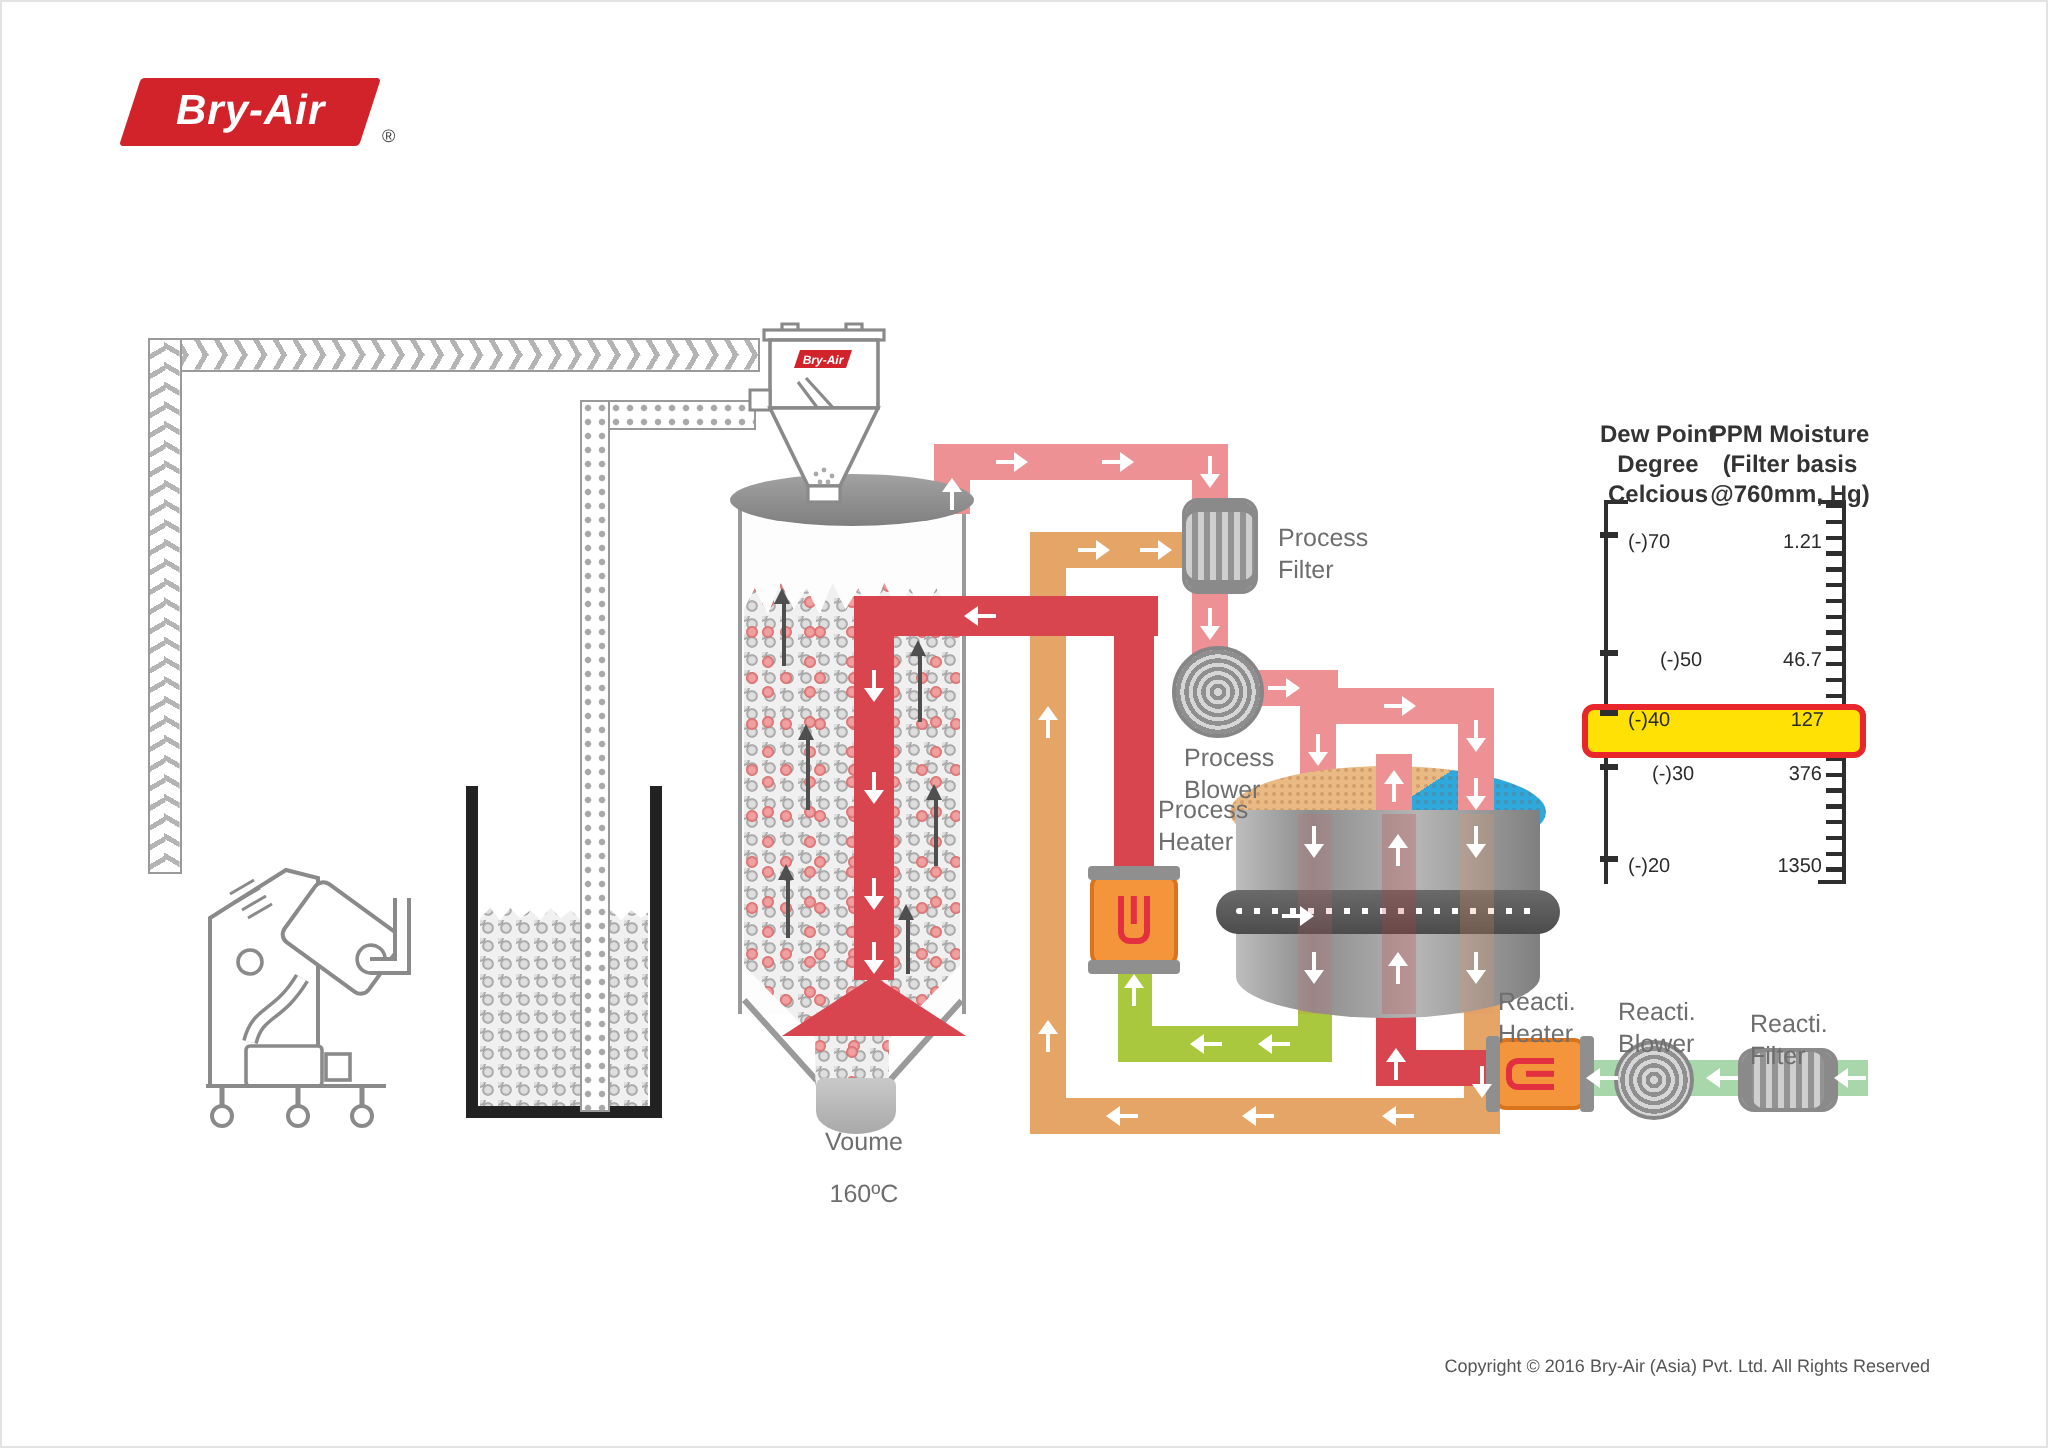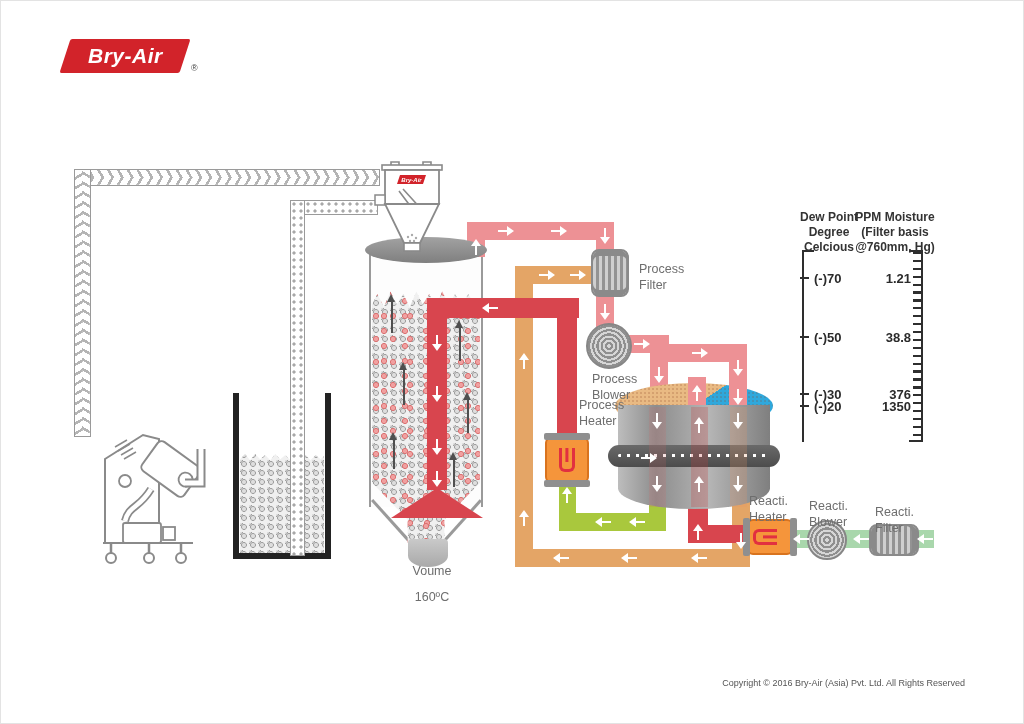--- a/index.html
+++ b/index.html
@@ -76,22 +76,22 @@
   .ar::after{content:"";position:absolute;right:0;top:1px;border-left:7px solid #fff;border-top:5px solid transparent;border-bottom:5px solid transparent;}
   .ar.u{transform:rotate(-90deg);} .ar.l{transform:rotate(180deg);} .ar.d{transform:rotate(90deg);}
   .bar{position:absolute;width:2.2px;background:#4f4f4f;z-index:3;}
   .bar::after{content:"";position:absolute;top:-7px;left:-3.6px;border-bottom:8px solid #4f4f4f;border-left:4.5px solid transparent;border-right:4.5px solid transparent;}
   
   .hdr{position:absolute;white-space:pre-line;text-align:center;font-weight:bold;font-size:12px;color:#333;line-height:1.25;z-index:7;}
   .axisL{position:absolute;left:801px;top:249px;width:12px;height:192px;border-left:2.5px solid #2e2e2e;border-top:2.5px solid #2e2e2e;box-sizing:border-box;z-index:6;}
   .ruler{position:absolute;left:908px;top:249px;width:14px;height:192px;border-right:2.5px solid #2e2e2e;border-top:2.5px solid #2e2e2e;border-bottom:2.5px solid #2e2e2e;
          box-sizing:border-box;background:repeating-linear-gradient(to bottom,#2e2e2e 0 2.2px,transparent 2.2px 7.9px);
          background-size:8px 100%;background-position:100% 0;background-repeat:no-repeat;z-index:6;}
-  .trow{position:absolute;left:793px;width:135px;height:24px;display:flex;align-items:center;box-sizing:border-box;
-        font-weight:bold;font-size:13px;color:#2b2b2b;padding-left:6px;z-index:7;}
+  .trow{position:absolute;left:793px;width:135px;height:24px;display:flex;align-items:flex-start;box-sizing:border-box;
+        font-weight:normal;font-size:10px;color:#2b2b2b;padding-left:6px;z-index:7;}
   .trow .tick{width:9px;height:2.6px;background:#2e2e2e;margin-right:5px;flex:none;}
   .trow .dew{flex:1;text-align:left;}
   .trow .ppm{width:52px;text-align:right;margin-right:18px;}
   .trow.hl{left:790px;width:142px;height:27px;background:#FFE105;border:3px solid #E8262B;border-radius:6px;}
   .copyright{position:absolute;right:58px;top:677px;font-size:9px;color:#555;z-index:7;}
 </style>
 </head>
 <body>
 
 <div id="canvas">
@@ -277,31 +277,36 @@
 (Filter basis
 @760mm, Hg)</div>
   <div class="axisL"></div>
   <div class="ruler"></div>
 
   <div class="trow" style="top:265px;">
     <span class="tick"></span>
     <span class="dew">(-)70</span>
     <span class="ppm">1.21</span>
   </div>
-  <div class="trow" style="top:324px;">
+  <div class="trow" style="top:324px;gap:16px;">
     <span class="tick"></span>
     <span class="dew">(-)50</span>
-    <span class="ppm">38.8</span>
-  </div>
-  <div class="trow" style="top:381px;">
+    <span class="ppm">46.7</span>
+  </div>
+  <div class="trow hl" style="top:351px;">
+    <span class="tick"></span>
+    <span class="dew">(-)40</span>
+    <span class="ppm">127</span>
+  </div>
+  <div class="trow" style="top:381px;gap:12px;">
     <span class="tick"></span>
     <span class="dew">(-)30</span>
     <span class="ppm">376</span>
   </div>
-  <div class="trow" style="top:393px;">
+  <div class="trow" style="top:427px;">
     <span class="tick"></span>
     <span class="dew">(-)20</span>
     <span class="ppm">1350</span>
   </div>
 
   <div class="copyright">Copyright © 2016 Bry-Air (Asia) Pvt. Ltd. All Rights Reserved</div>
 
 </div>
 
 </body></html>

